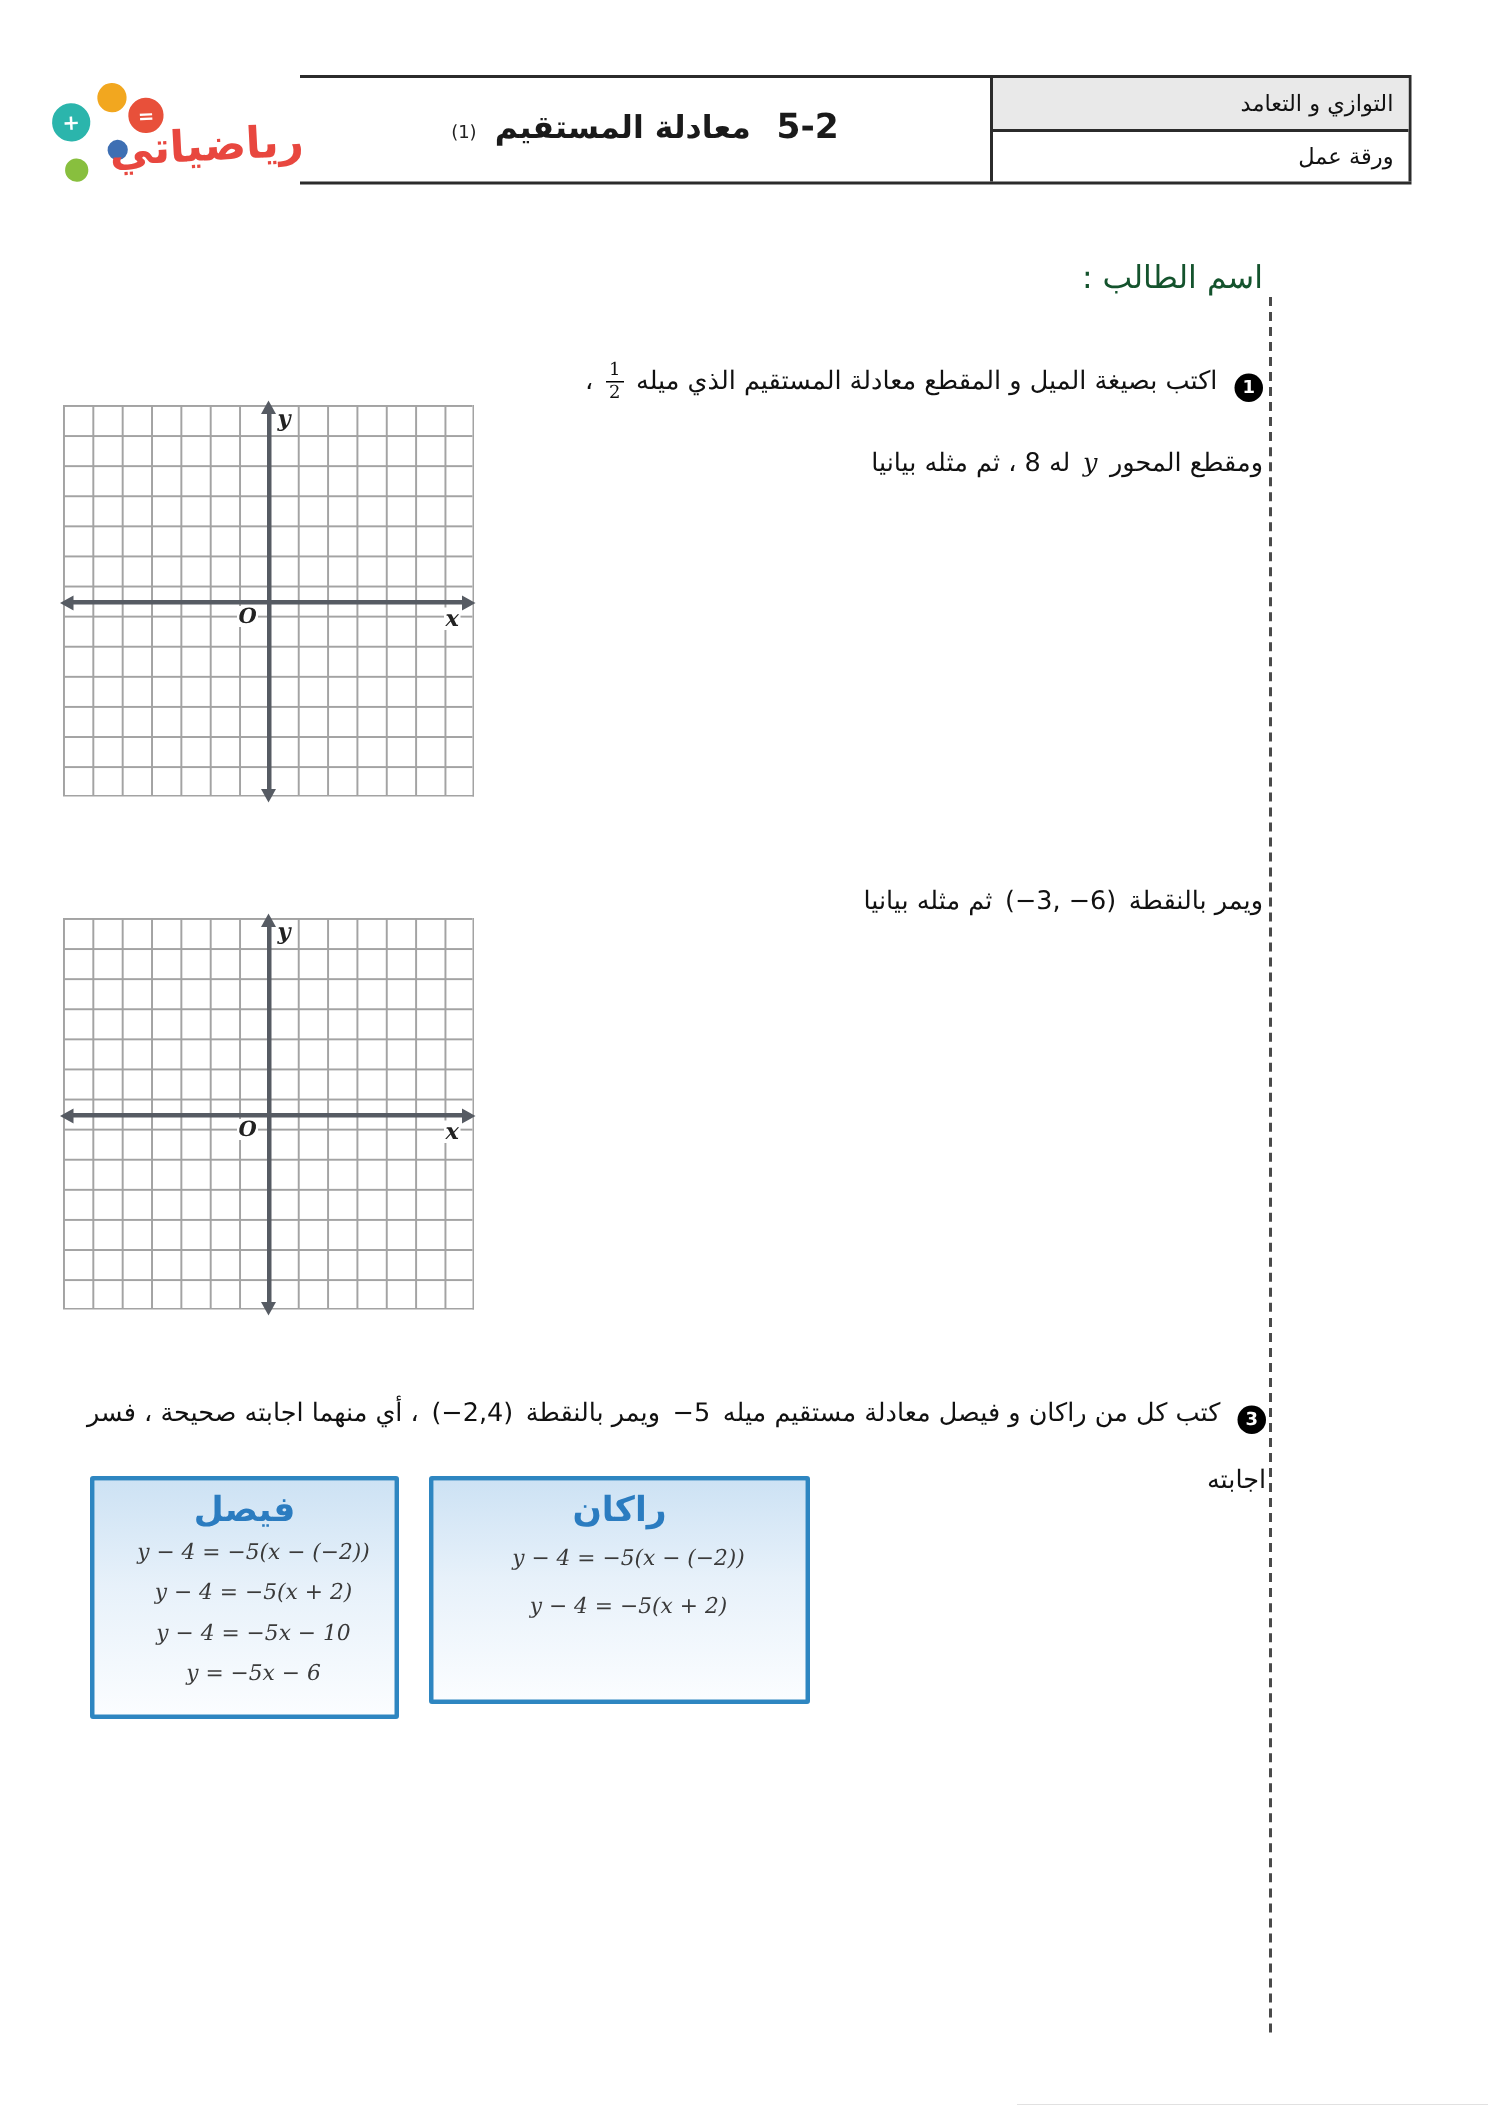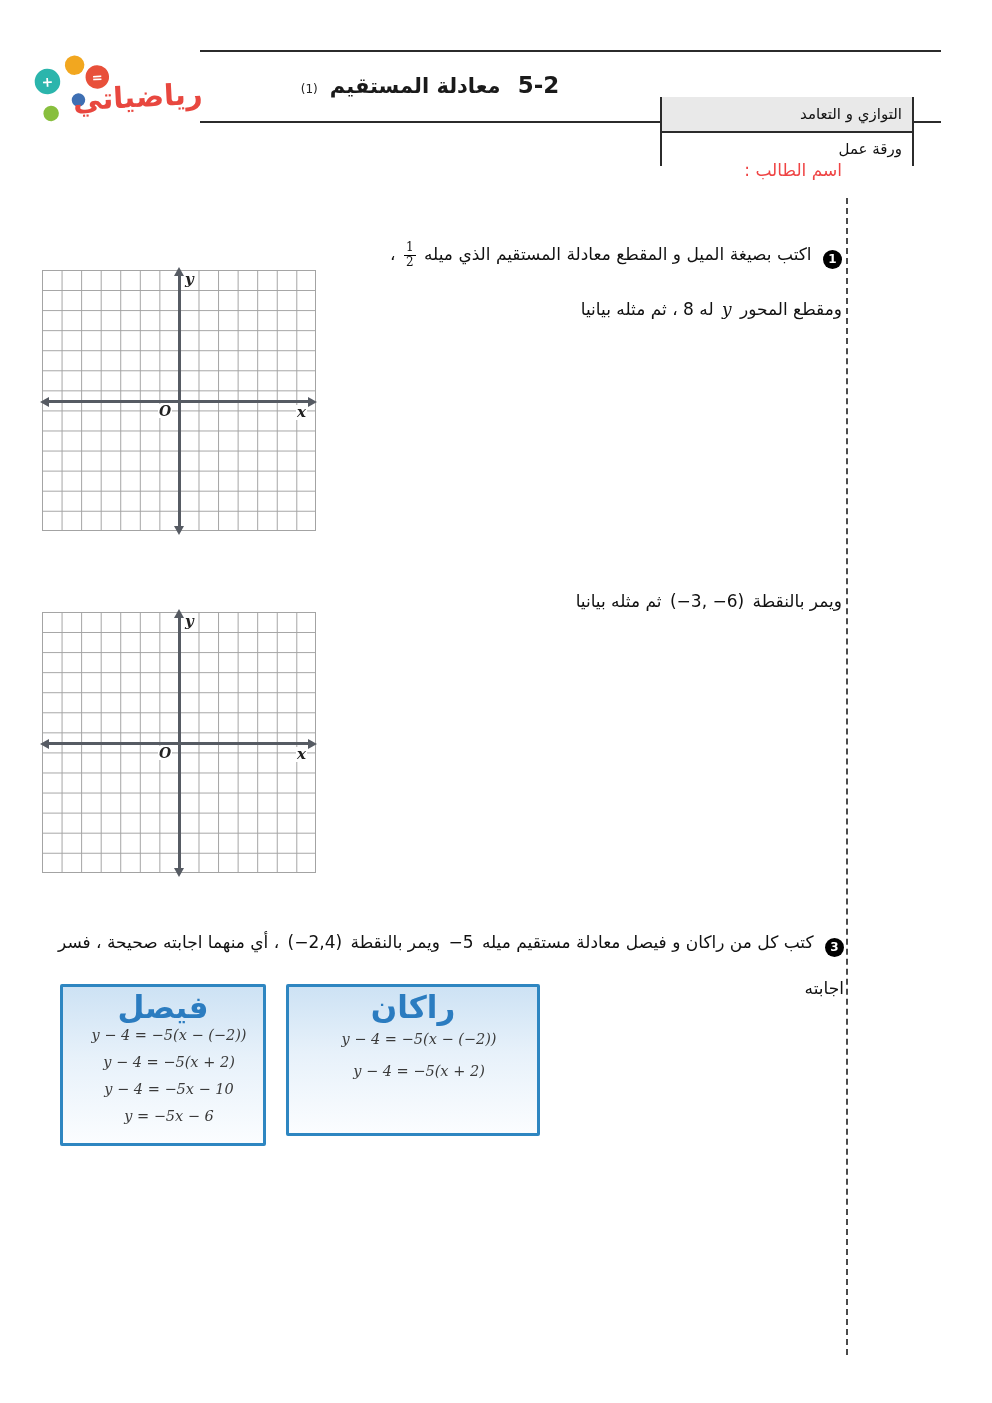--- a/index.html
+++ b/index.html
@@ -16,28 +16,28 @@
   .rule-bottom { left:200px; top:121px; width:741px; }
 
   .logo { position:absolute; left:26px; top:46px; width:180px; height:88px; }
 
   .header-title { position:absolute; left:285px; top:72px; width:290px;
     text-align:center; direction:rtl; white-space:nowrap; }
   .lesson-num    { font-size:23px; font-weight:bold; letter-spacing:1px; }
   .lesson-name   { font-size:21px; font-weight:bold; margin:0 12px 0 7px; }
   .lesson-suffix { font-size:12px; color:#222; }
 
-  .info-box { position:absolute; left:660px; top:52px; width:254px; height:69px;
-    border-left:2px solid #2b2b2b; border-right:2px solid #2b2b2b; direction:rtl;margin-top:45px; }
+  .info-box { position:absolute; left:660px; top:52px; width:281px; height:69px;
+    border-left:2px solid #2b2b2b; border-right:2px solid #2b2b2b; direction:rtl; }
   .info-row { display:flex; align-items:center; padding:0 10px; font-size:15px; color:#111; }
   .info-row1 { height:36px; background:#e9e9e9; border-bottom:2px solid #2b2b2b; }
   .info-row2 { height:31px;padding-left:24px; }
 
-  .student-name { position:absolute; right:150px; top:160px; direction:rtl;
-    font-size:17px; color:#ef4444; }
+  .student-name { position:absolute; right:150px; top:173px; direction:rtl;
+    font-size:21px; color:#14532d; }
 
   .dashed-line { position:absolute; left:846px; top:198px; height:1157px;
     width:0; border-left:2px dashed #4a4a4a; }
 
   
   .q { position:absolute; direction:rtl; text-align:right; font-size:17px;
     color:#111; line-height:28px; }
   .qline { white-space:nowrap; }
   #q1 { right:150px; top:240px; width:640px; }
   #q1 .l2 { margin-top:26px; }
@@ -92,21 +92,21 @@
   .lbl-y { left:142px; top:2px; }
   .lbl-x { left:254px; top:135px; }
   .lbl-o { left:116px; top:134px; font-size:14px; }
 
   
   .answer-box { position:absolute; border:3px solid #2e86c1; border-radius:2px;
     background:linear-gradient(180deg, #cde2f4 0%, #e7f1fa 45%, #fbfdff 100%);
     direction:rtl; text-align:center; }
   #box-faisal { left:60px;  top:984px; width:206px; height:162px; }
   #box-rakan  { left:286px; top:984px; width:254px; height:152px; }
-  .box-title { color:#2b7cc0; font-size:31px; font-weight:bold; margin-top:5px;
+  .box-title { color:#2b7cc0; font-size:23px; font-weight:bold; margin-top:5px;
     line-height:30px; }
   .eq { direction:ltr; font-family:"DejaVu Serif", serif; font-style:italic;
     font-size:14.5px; color:#3a3a3a; line-height:27px; white-space:nowrap;margin-left:12px; }
   #box-rakan .eq { line-height:30px; margin-top:2px; }
 </style>
 </head>
 <body>
 
 <div id="page">
 

